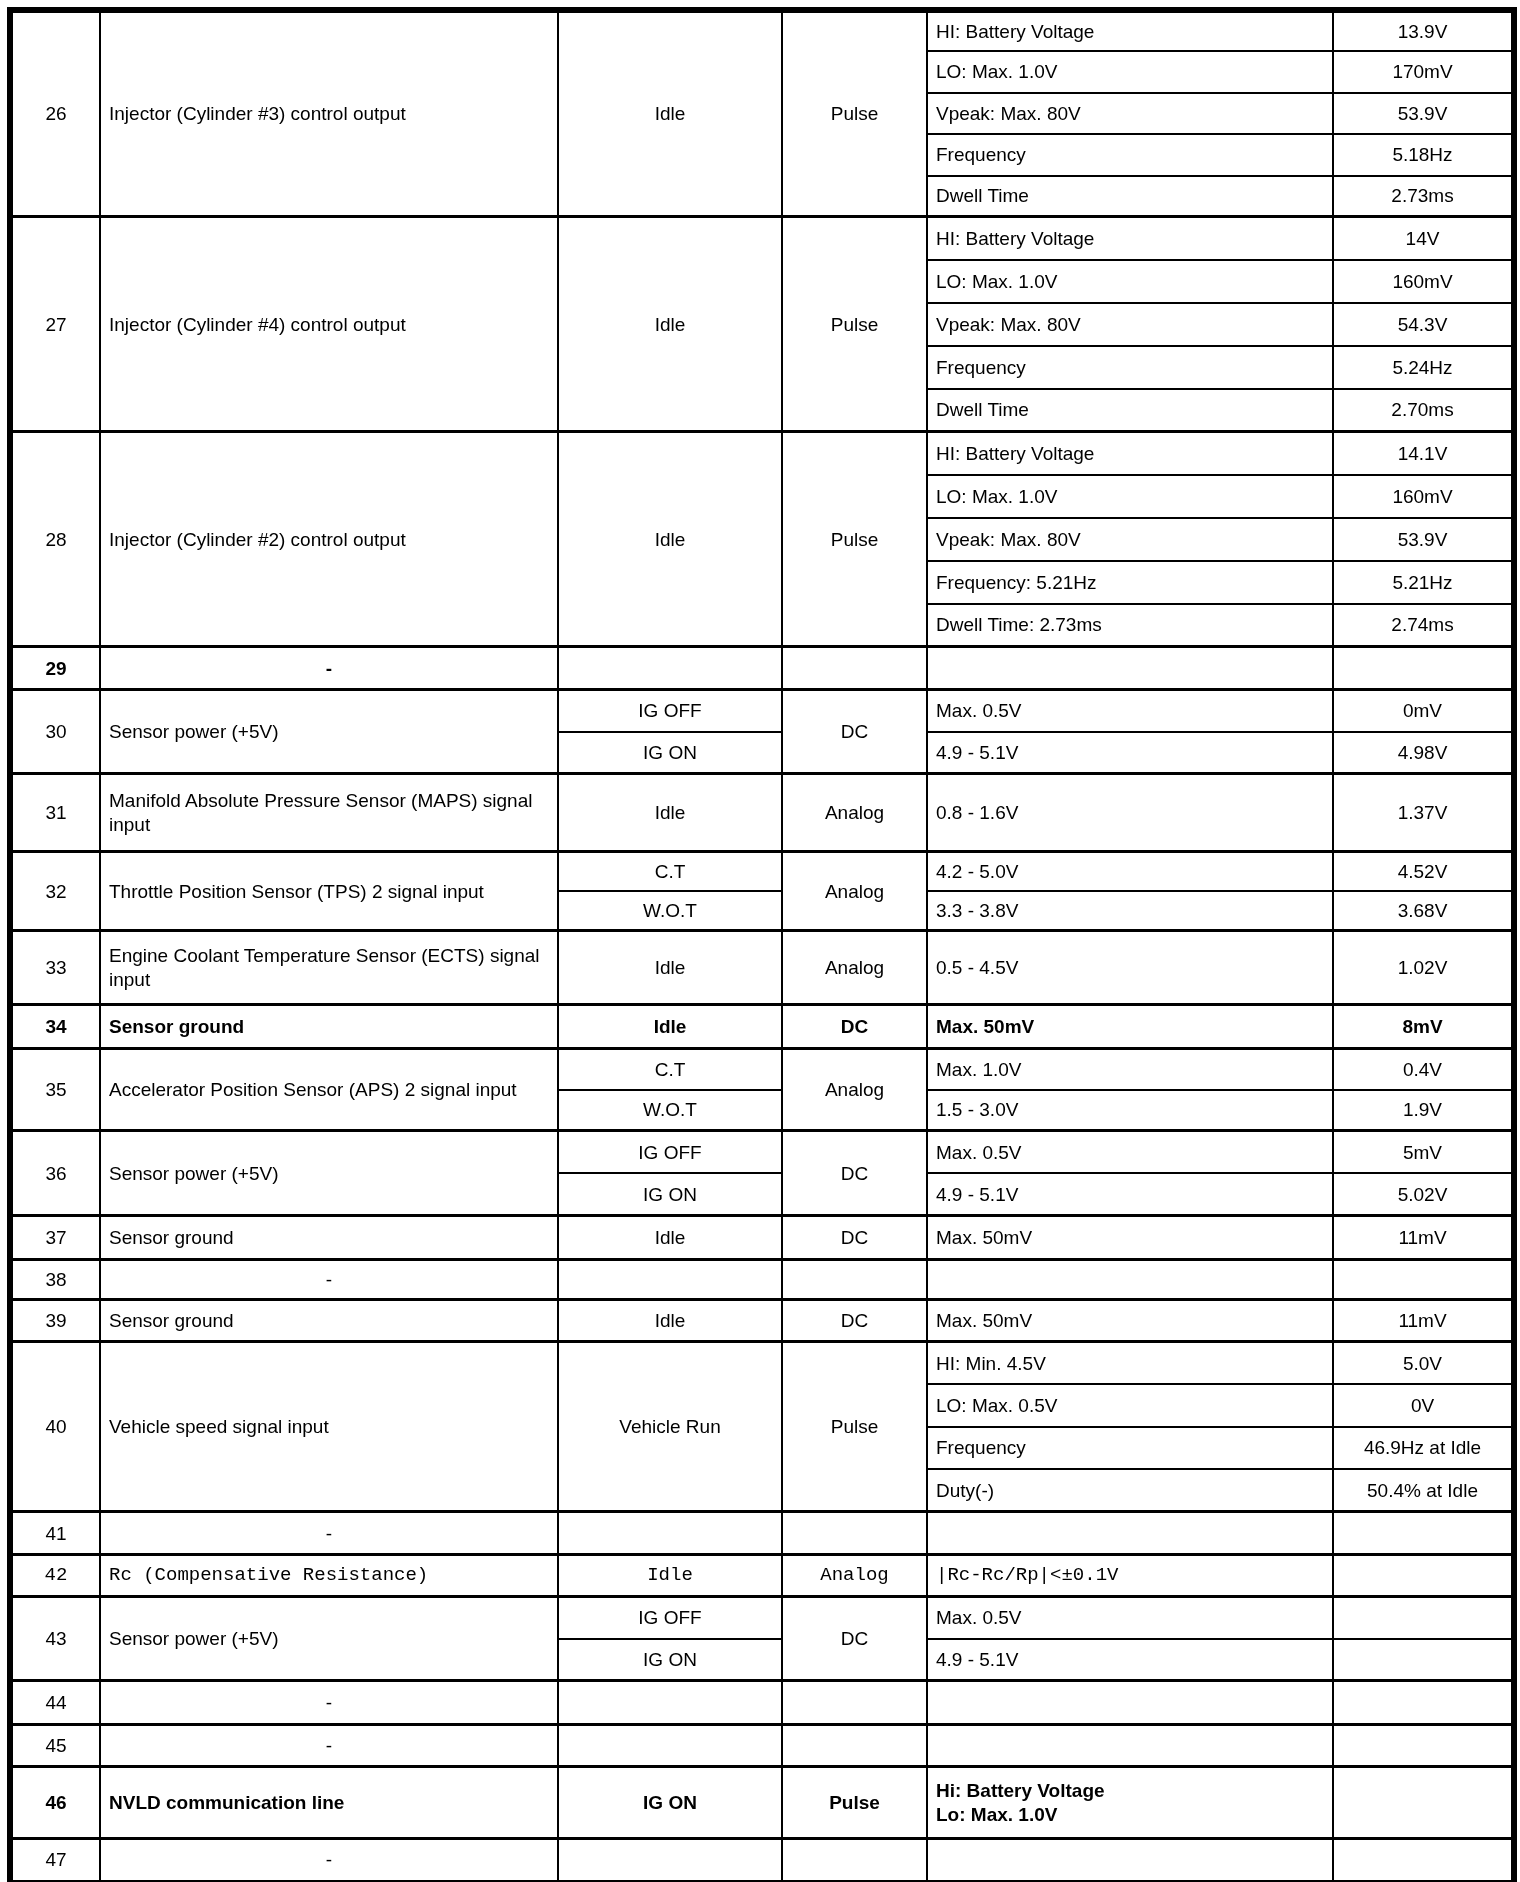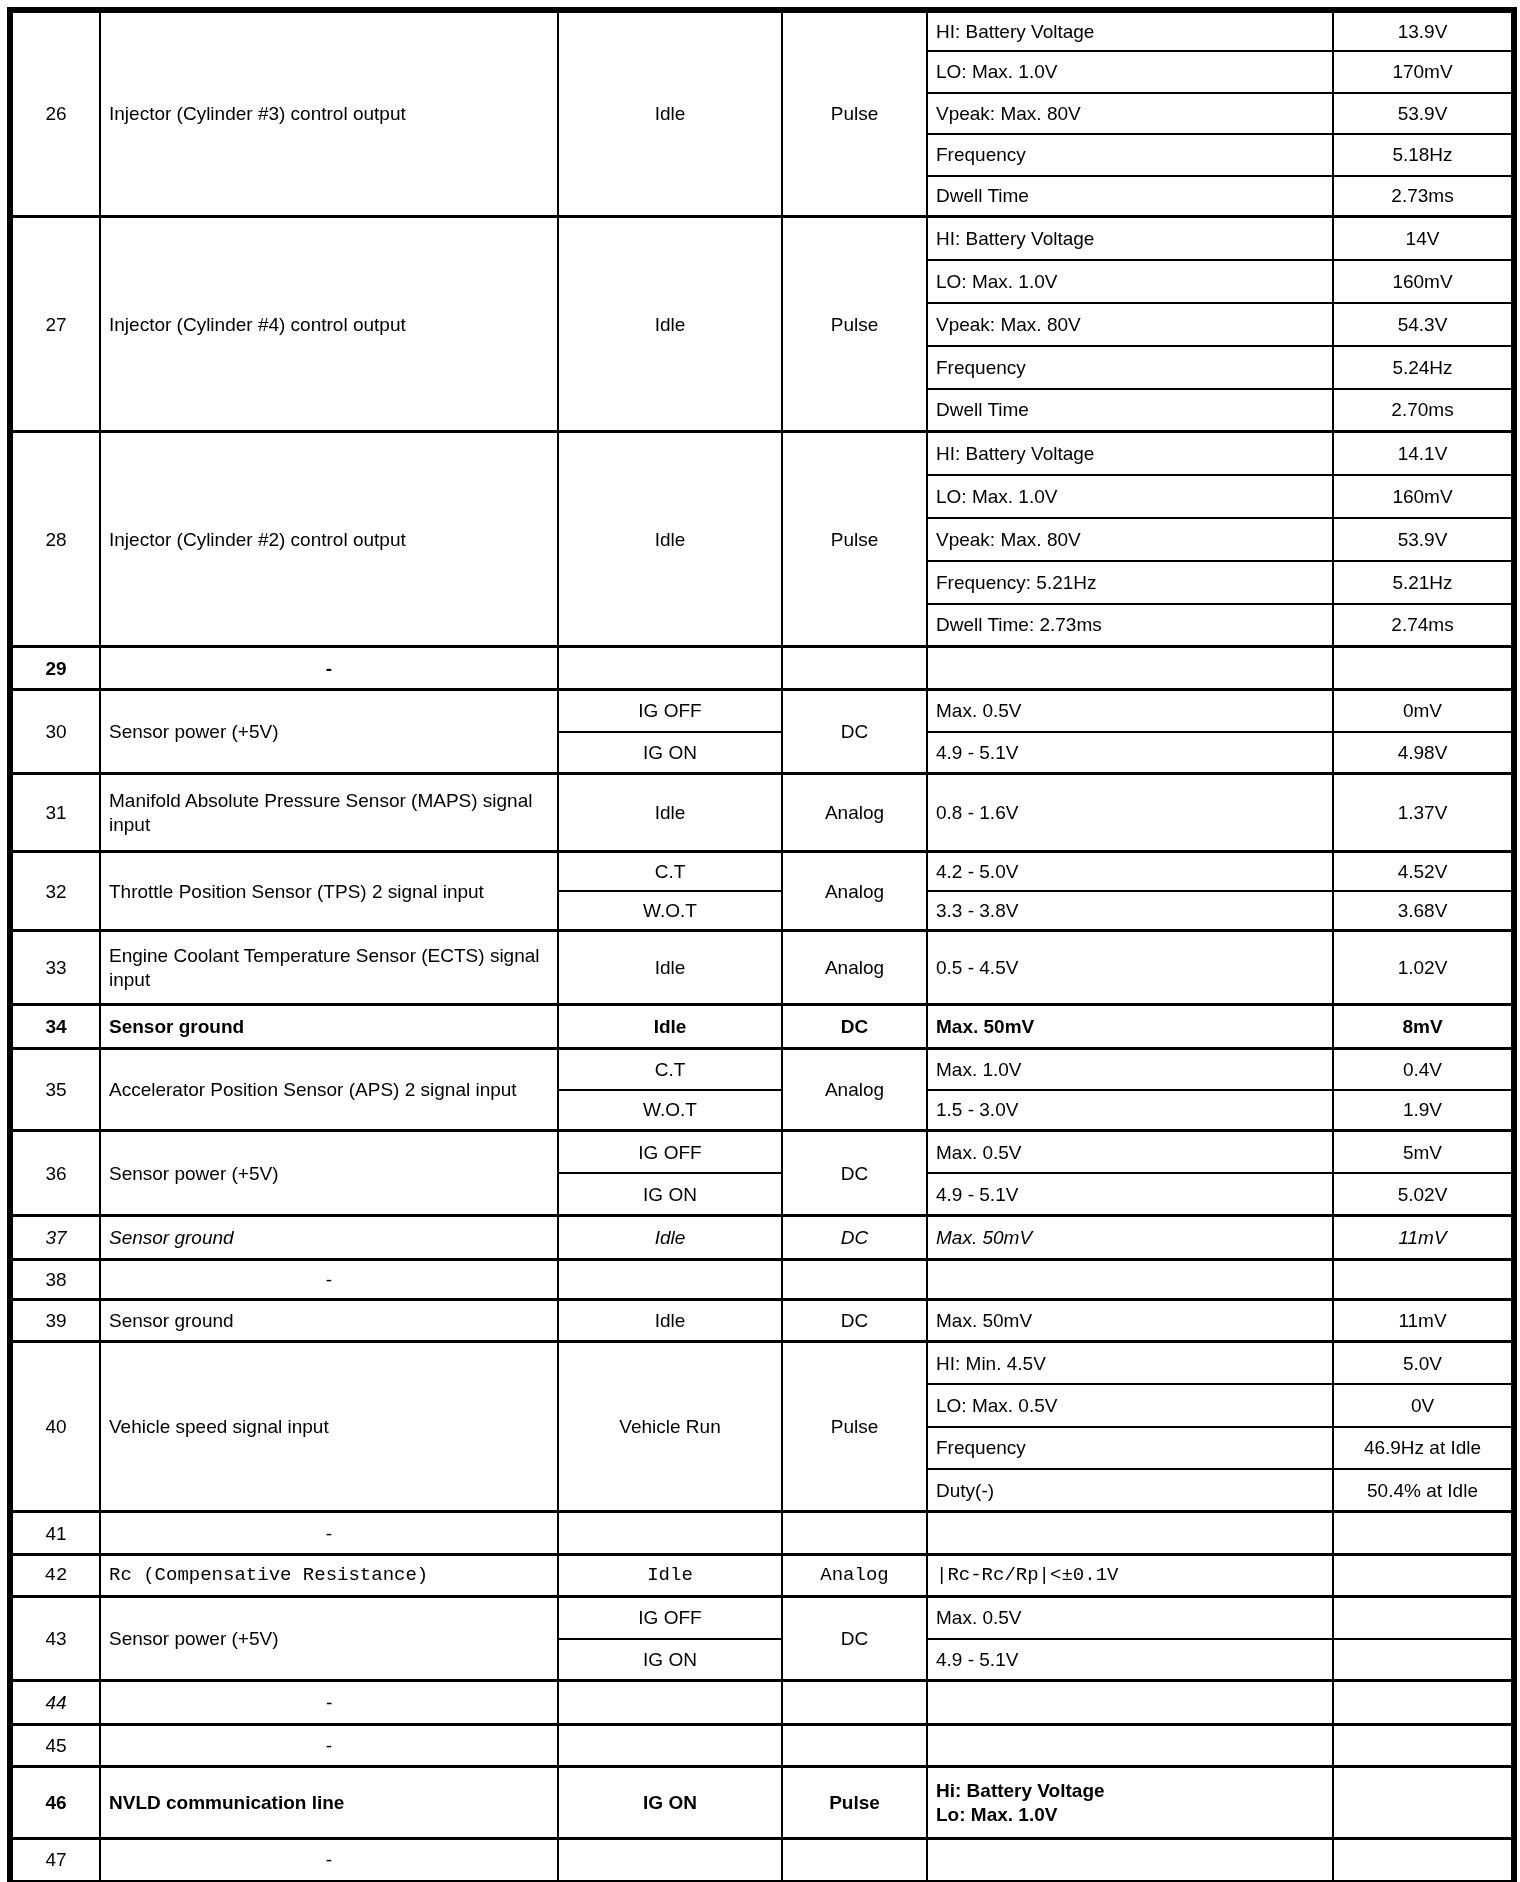--- a/index.html
+++ b/index.html
@@ -207,21 +207,21 @@
           <td class="cond-cell">IG OFF</td>
           <td class="type-cell" rowspan="2">DC</td>
           <td class="spec-cell">Max. 0.5V</td>
           <td class="value-cell">5mV</td>
         </tr>
         <tr style="height: 42.5px;">
           <td class="cond-cell">IG ON</td>
           <td class="spec-cell">4.9 - 5.1V</td>
           <td class="value-cell">5.02V</td>
         </tr>
-        <tr class="group-start" style="height: 44px; font-style: italic;">
+        <tr class="group-start" style="height: 44px;">
           <td class="pin-cell">37</td>
           <td class="desc-cell">Sensor ground</td>
           <td class="cond-cell">Idle</td>
           <td class="type-cell">DC</td>
           <td class="spec-cell">Max. 50mV</td>
           <td class="value-cell">11mV</td>
         </tr>
         <tr class="group-start" style="height: 40px;">
           <td class="pin-cell">38</td>
           <td class="desc-cell center">-</td>
@@ -280,21 +280,21 @@
           <td class="cond-cell">IG OFF</td>
           <td class="type-cell" rowspan="2">DC</td>
           <td class="spec-cell">Max. 0.5V</td>
           <td class="value-cell"></td>
         </tr>
         <tr style="height: 42px;">
           <td class="cond-cell">IG ON</td>
           <td class="spec-cell">4.9 - 5.1V</td>
           <td class="value-cell"></td>
         </tr>
-        <tr class="group-start" style="height: 44px; font-style: italic;">
+        <tr class="group-start" style="height: 44px;">
           <td class="pin-cell">44</td>
           <td class="desc-cell center">-</td>
           <td class="cond-cell"></td>
           <td class="type-cell"></td>
           <td class="spec-cell"></td>
           <td class="value-cell"></td>
         </tr>
         <tr class="group-start" style="height: 42px;">
           <td class="pin-cell">45</td>
           <td class="desc-cell center">-</td>

